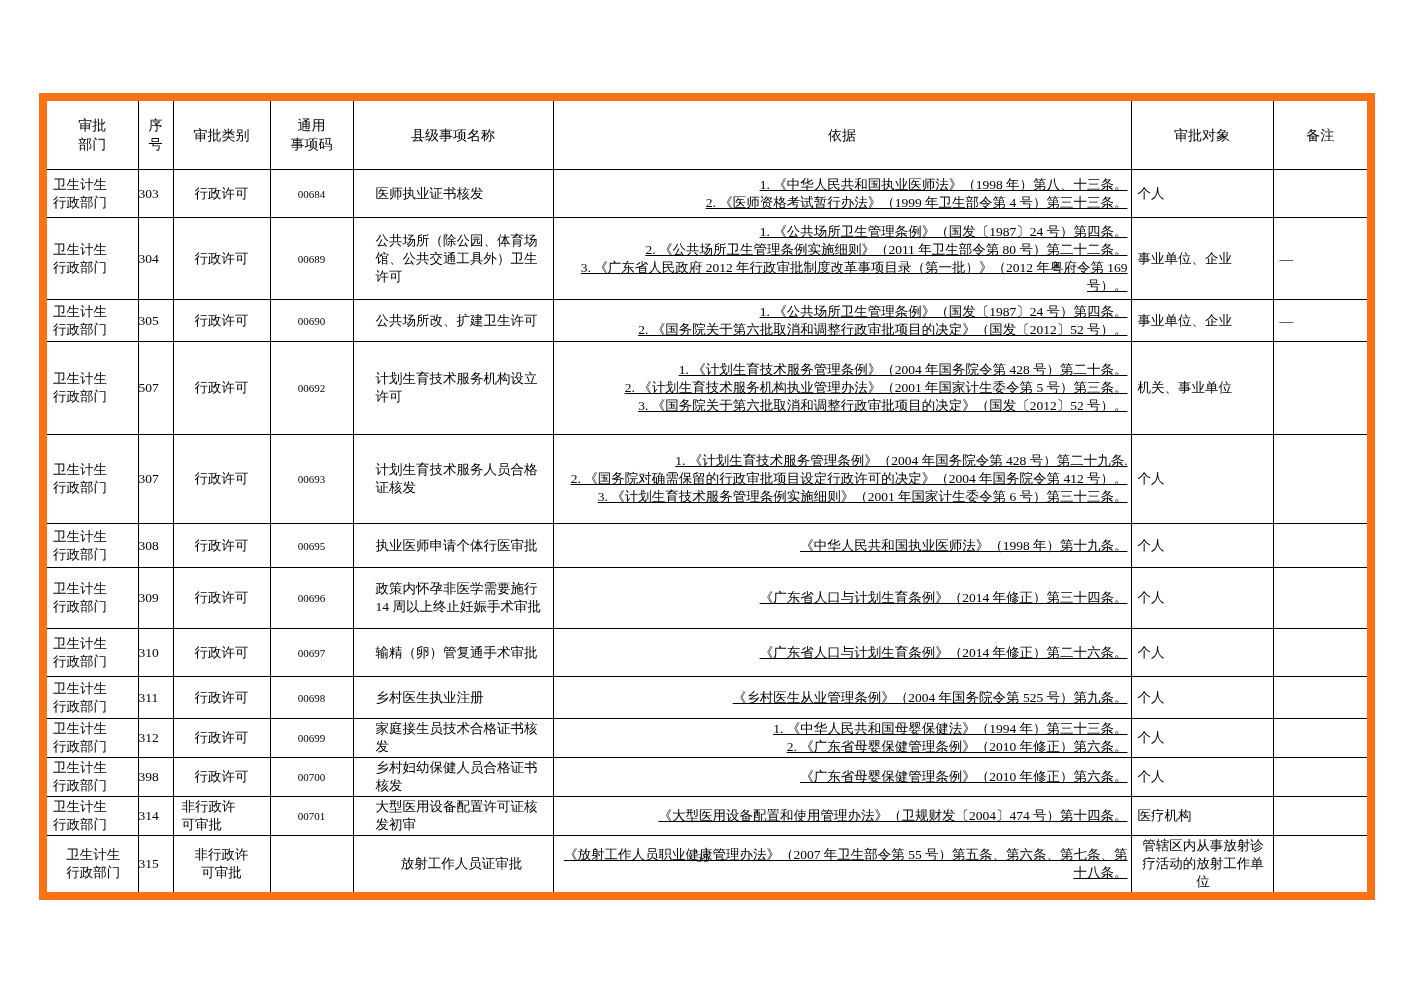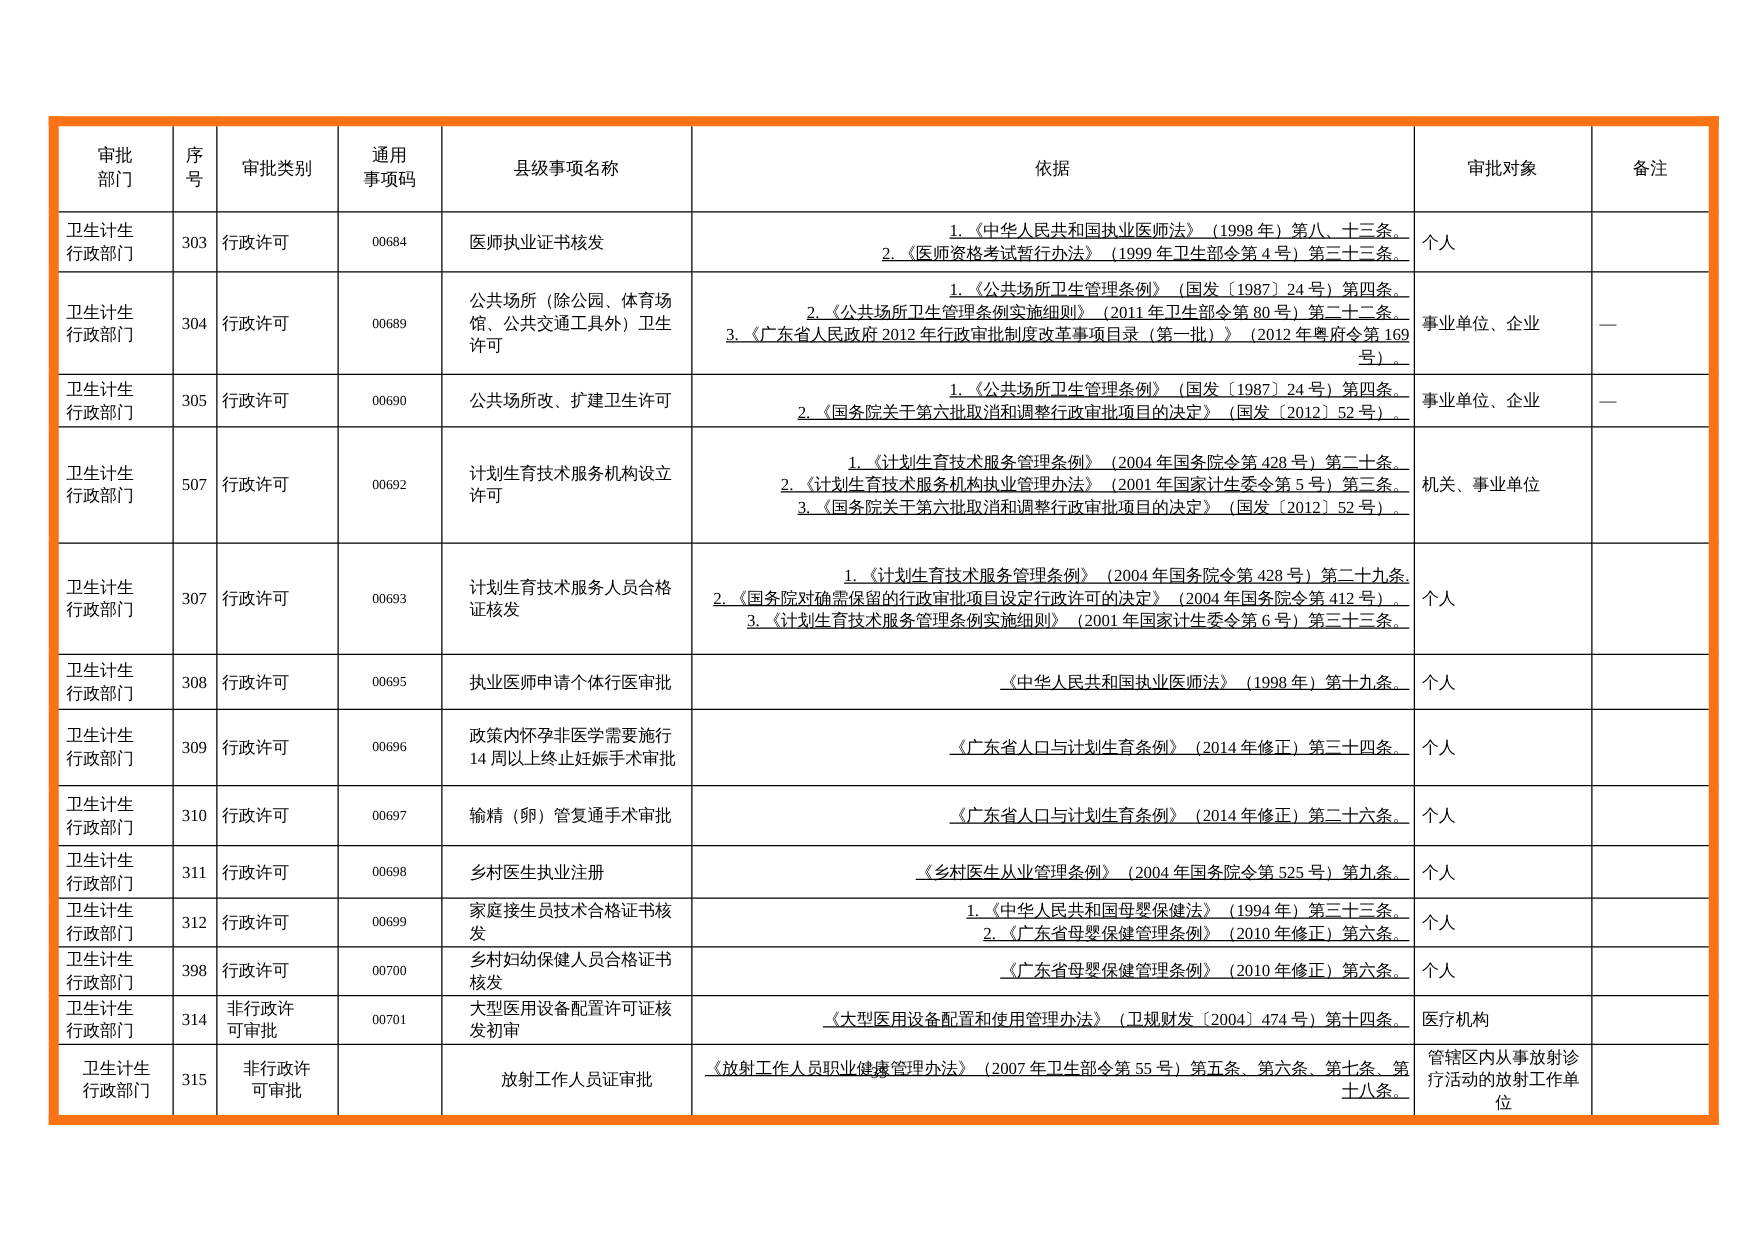--- a/index.html
+++ b/index.html
@@ -37,22 +37,22 @@
     white-space: pre-line;
     height: 68px;
     padding: 0 2px;
   }
   .doc-table td {
     font-size: 13.5px;
     line-height: 18px;
     padding: 1px 4px;
   }
   td.c-dept   { text-align: left; padding-left: 6px; white-space: pre-line; }
-  td.c-no     { text-align: center; padding: 0; }
-  td.c-type   { text-align: left; white-space: pre-line; }
+  td.c-no     { text-align: left; padding: 0; }
+  td.c-type   { text-align: center; white-space: pre-line; }
   td.c-type.left { text-align: left; padding-left: 8px; }
   td.c-code   { text-align: center; padding: 0; font-size: 11px; }
   td.c-name   { text-align: left; padding-left: 22px; padding-right: 5px; }
   td.c-basis  { text-align: right; padding-left: 5px; padding-right: 3px; text-decoration: underline; }
   td.c-target { text-align: left; padding-left: 6px; padding-right: 4px; margin-left: 43px; }
   td.c-remark { text-align: left; padding-left: 6px; }
   td.center   { text-align: center; }
   .basis-item { margin: 0; }
   .page-number {
     position: absolute;

